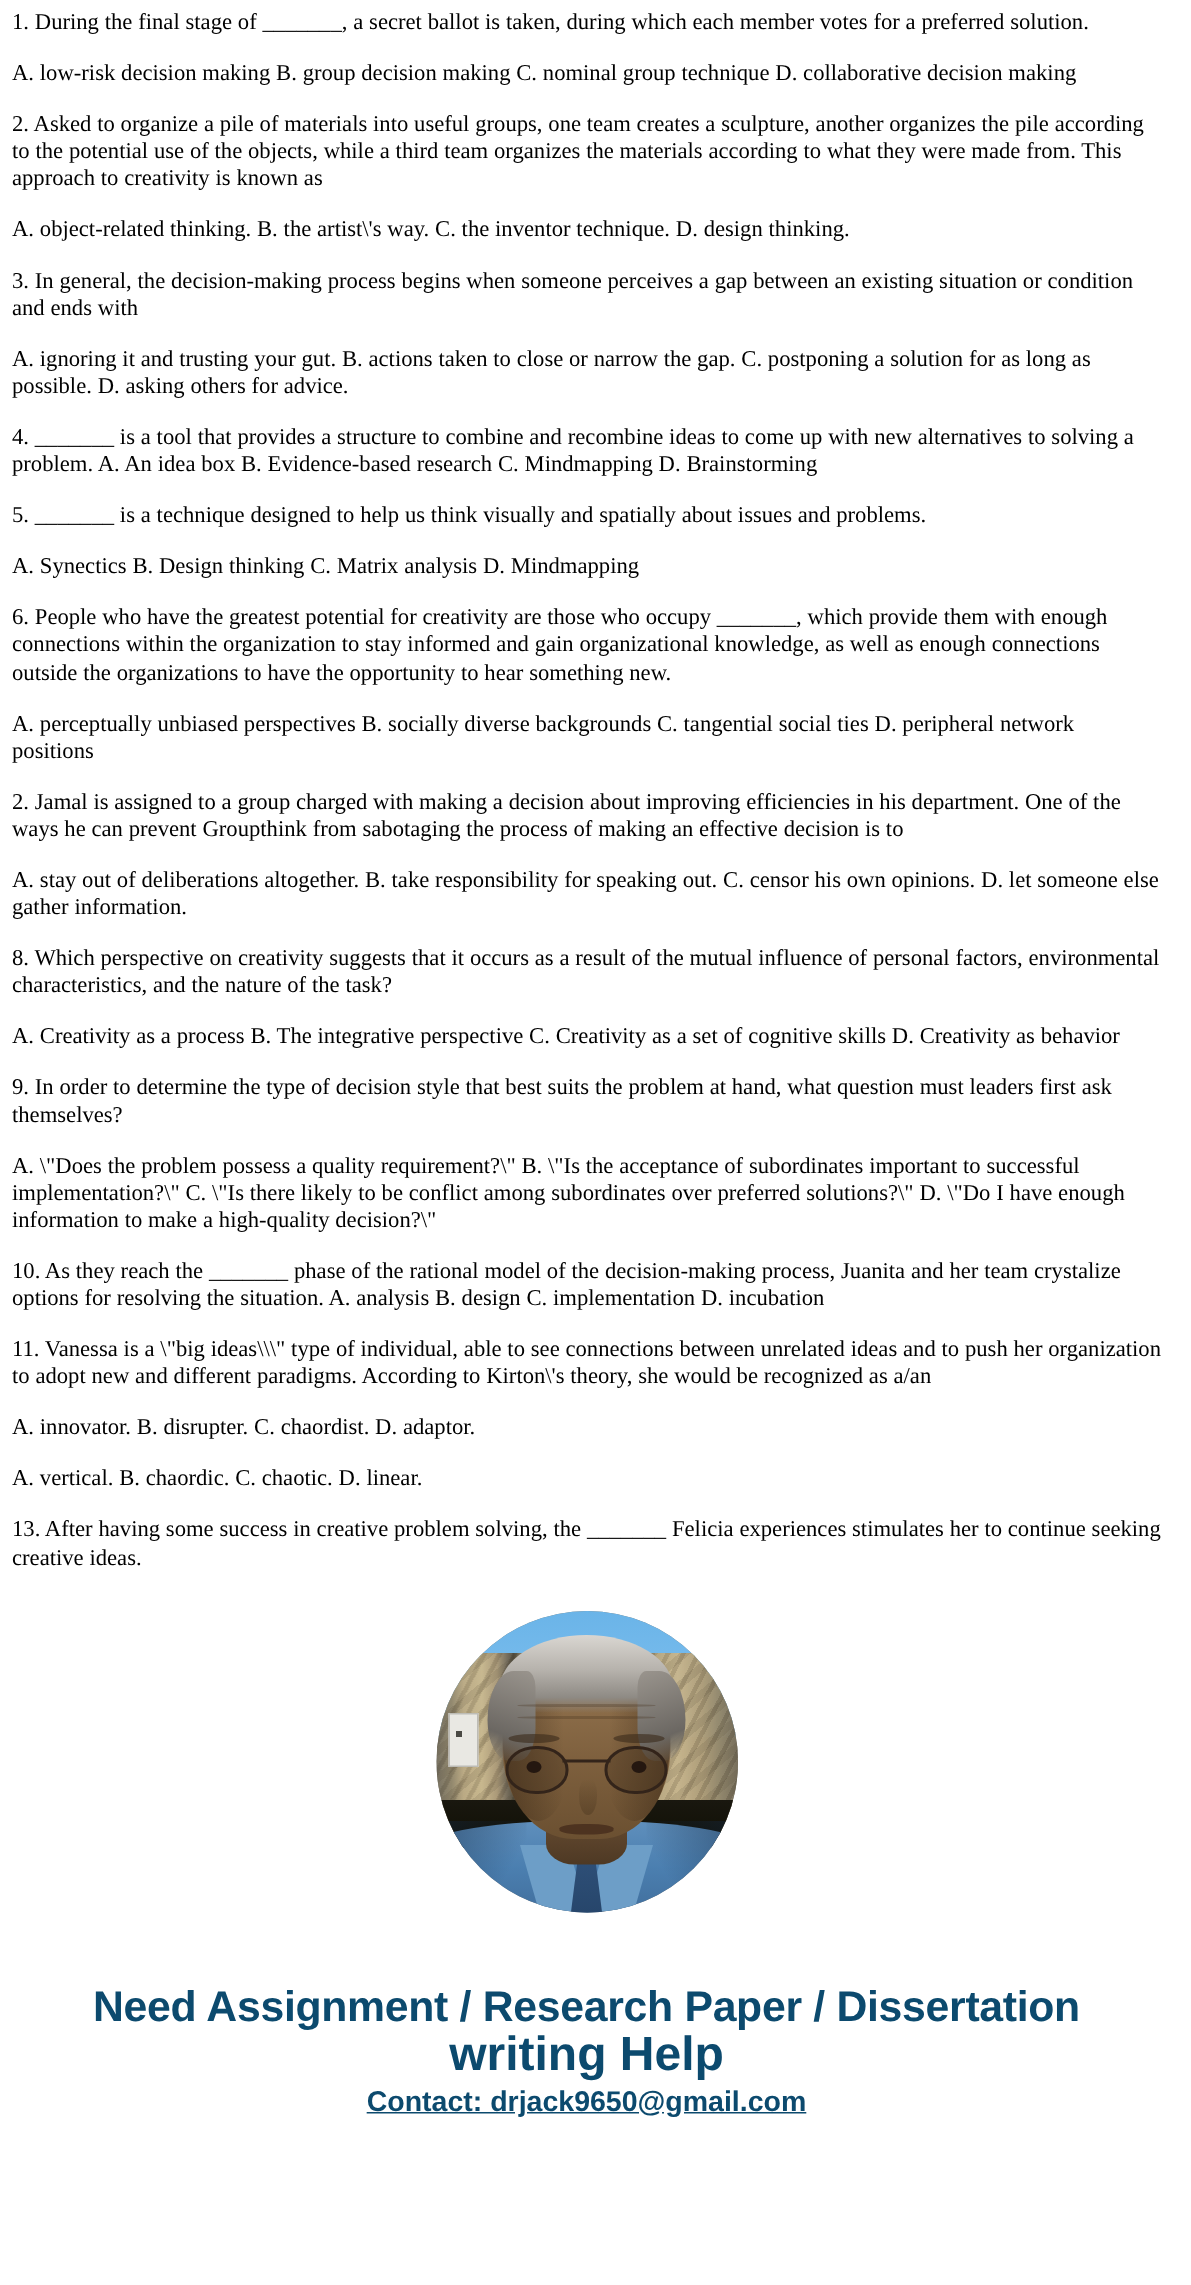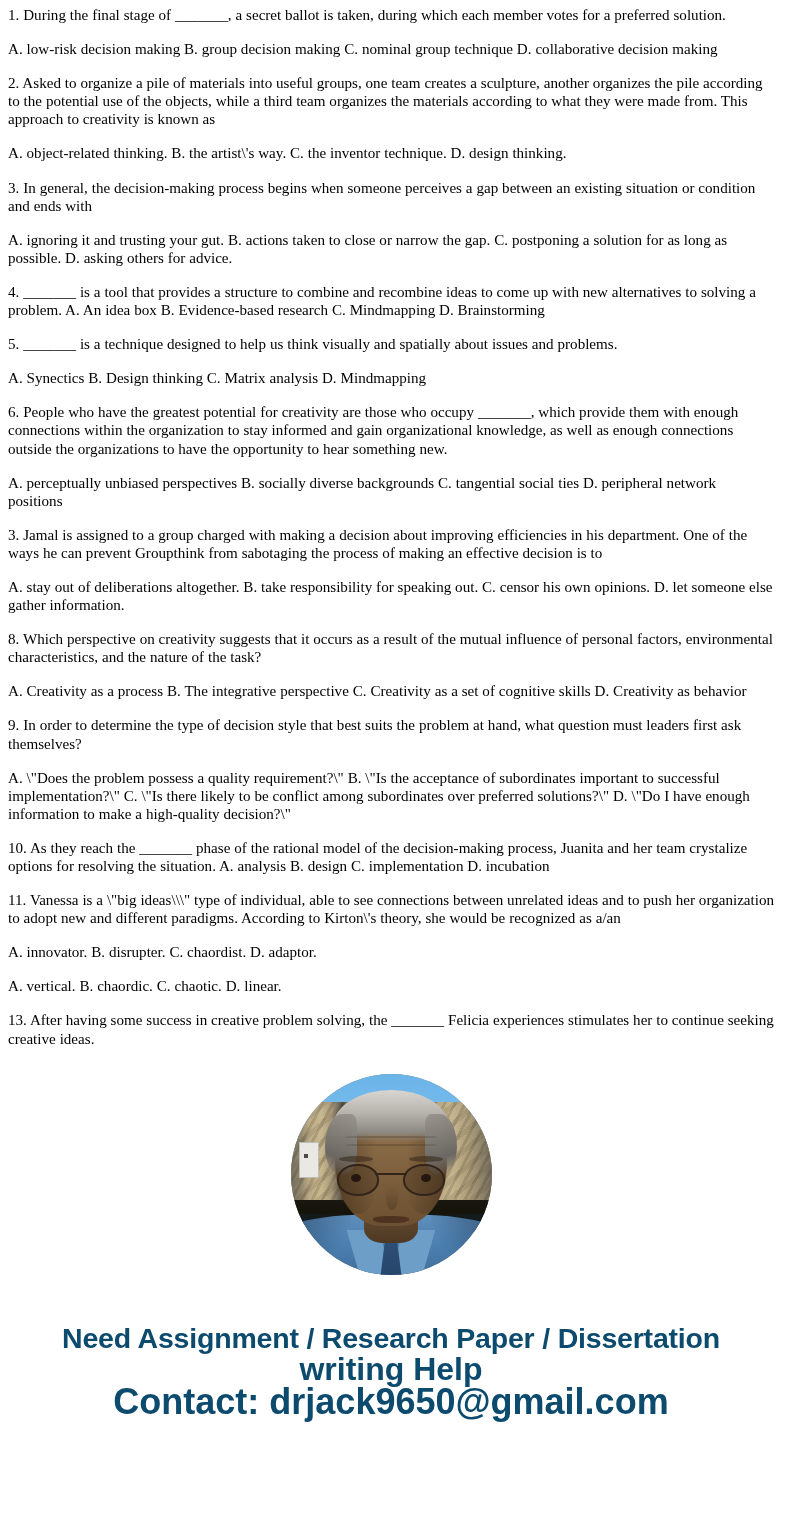--- a/index.html
+++ b/index.html
@@ -222,23 +222,24 @@
   .footer .line1 {
     font-size: 28.5px;
     line-height: 31px;
     letter-spacing: -0.2px;
   }
   .footer .line2 {
     font-size: 32px;
     line-height: 31px;
   }
   .footer .line3 {
-    font-size: 36px;
+    font-size: 19px;
     line-height: 31px;
     margin-top: 1px;
+    text-decoration: underline;
   }
 </style>
 </head>
 <body>
 
 <div id="page">
 
   <p class="qblock">1. During the final stage of _______, a secret ballot is taken, during which each member votes for a preferred solution.</p>
   <p class="qblock">A. low-risk decision making B. group decision making C. nominal group technique D. collaborative decision making</p>
 
@@ -249,21 +250,21 @@
   <p class="qblock">A. ignoring it and trusting your gut. B. actions taken to close or narrow the gap. C. postponing a solution for as long as possible. D. asking others for advice.</p>
 
   <p class="qblock">4. _______ is a tool that provides a structure to combine and recombine ideas to come up with new alternatives to solving a problem. A. An idea box B. Evidence-based research C. Mindmapping D. Brainstorming</p>
 
   <p class="qblock">5. _______ is a technique designed to help us think visually and spatially about issues and problems.</p>
   <p class="qblock">A. Synectics B. Design thinking C. Matrix analysis D. Mindmapping</p>
 
   <p class="qblock">6. People who have the greatest potential for creativity are those who occupy _______, which provide them with enough connections within the organization to stay informed and gain organizational knowledge, as well as enough connections outside the organizations to have the opportunity to hear something new.</p>
   <p class="qblock">A. perceptually unbiased perspectives B. socially diverse backgrounds C. tangential social ties D. peripheral network positions</p>
 
-  <p class="qblock">3. Jamal is assigned to a group charged with making a decision about improving efficiencies in his department. One of the ways he can prevent Groupthink from sabotaging the process of making an effective decision is to</p>
+  <p class="qblock">2. Jamal is assigned to a group charged with making a decision about improving efficiencies in his department. One of the ways he can prevent Groupthink from sabotaging the process of making an effective decision is to</p>
   <p class="qblock">A. stay out of deliberations altogether. B. take responsibility for speaking out. C. censor his own opinions. D. let someone else gather information.</p>
 
   <p class="qblock">8. Which perspective on creativity suggests that it occurs as a result of the mutual influence of personal factors, environmental characteristics, and the nature of the task?</p>
   <p class="qblock">A. Creativity as a process B. The integrative perspective C. Creativity as a set of cognitive skills D. Creativity as behavior</p>
 
   <p class="qblock">9. In order to determine the type of decision style that best suits the problem at hand, what question must leaders first ask themselves?</p>
   <p class="qblock">A. \"Does the problem possess a quality requirement?\" B. \"Is the acceptance of subordinates important to successful implementation?\" C. \"Is there likely to be conflict among subordinates over preferred solutions?\" D. \"Do I have enough information to make a high-quality decision?\"</p>
 
   <p class="qblock">10. As they reach the _______ phase of the rational model of the decision-making process, Juanita and her team crystalize options for resolving the situation. A. analysis B. design C. implementation D. incubation</p>
 

